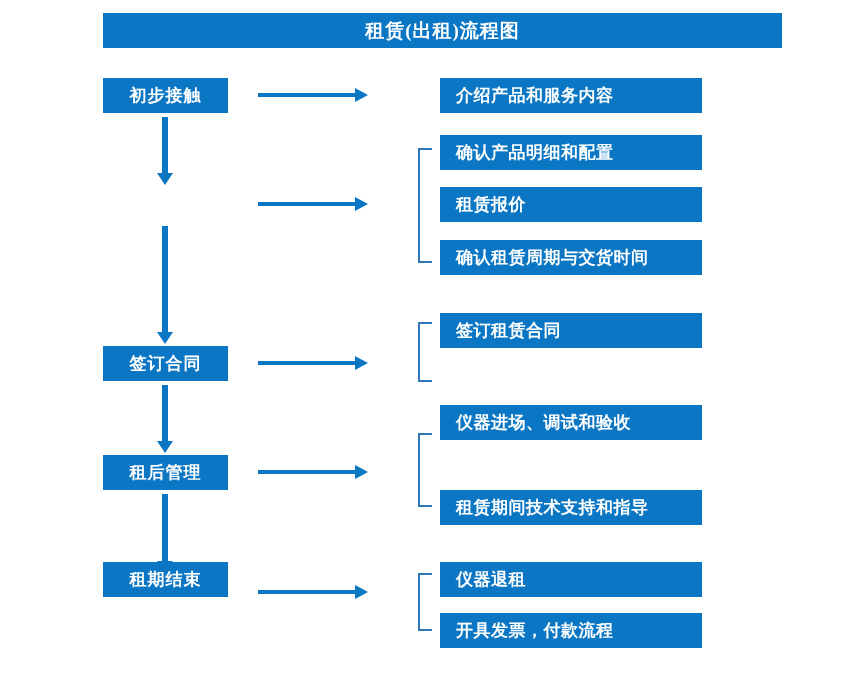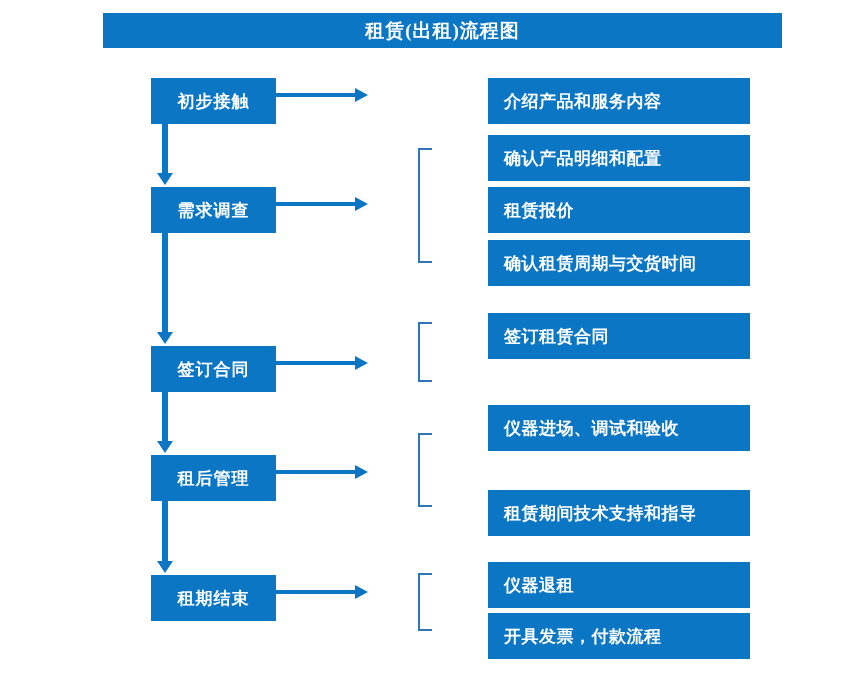--- a/index.html
+++ b/index.html
@@ -19,22 +19,21 @@
   }
   .title-bar .t{
     color:#ffffff;font-size:19px;font-weight:bold;letter-spacing:1px;
     font-family:"Liberation Serif","DejaVu Serif",serif;
   }
 
   .node{
     position:absolute;
     background:#0B76C4;
     display:flex;align-items:center;
-    height:46px;
-    margin-left:48px;
+    height:35px;
   }
   .node .lbl{
     color:#ffffff;font-size:18px;font-weight:bold;
     font-family:"Liberation Serif","DejaVu Serif",serif;
     white-space:nowrap;
   }
   .node.left{left:103px;width:125px;justify-content:center;}
   .node.left .lbl{font-size:17px;letter-spacing:1px;}
   .node.right{left:440px;width:262px;padding-left:16px;box-sizing:border-box;}
   .node.right .lbl{font-size:17px;letter-spacing:0.5px;}
@@ -75,30 +74,27 @@
 
 <div id="canvas">
 
   <div class="title-bar">
     <span class="t">租赁(出租)流程图</span>
   </div>
 
   <div class="node left" style="top:78px;">
     <span class="lbl">初步接触</span>
   </div>
-  <div class="node left" style="top:187px;">
-    <span class="lbl">需求调查</span>
-  </div>
   <div class="node left" style="top:455px;">
     <span class="lbl">租后管理</span>
   </div>
   <div class="node left" style="top:346px;">
     <span class="lbl">签订合同</span>
   </div>
-  <div class="node left" style="top:575px;">
+  <div class="node left" style="top:562px;">
     <span class="lbl">租期结束</span>
   </div>
 
   <div class="v-arrow" style="left:157px;top:117px;height:68px;">
     <div class="shaft" style="height:56px;"></div>
     <div class="head"></div>
   </div>
   <div class="v-arrow" style="left:157px;top:226px;height:118px;">
     <div class="shaft" style="height:106px;"></div>
     <div class="head"></div>

